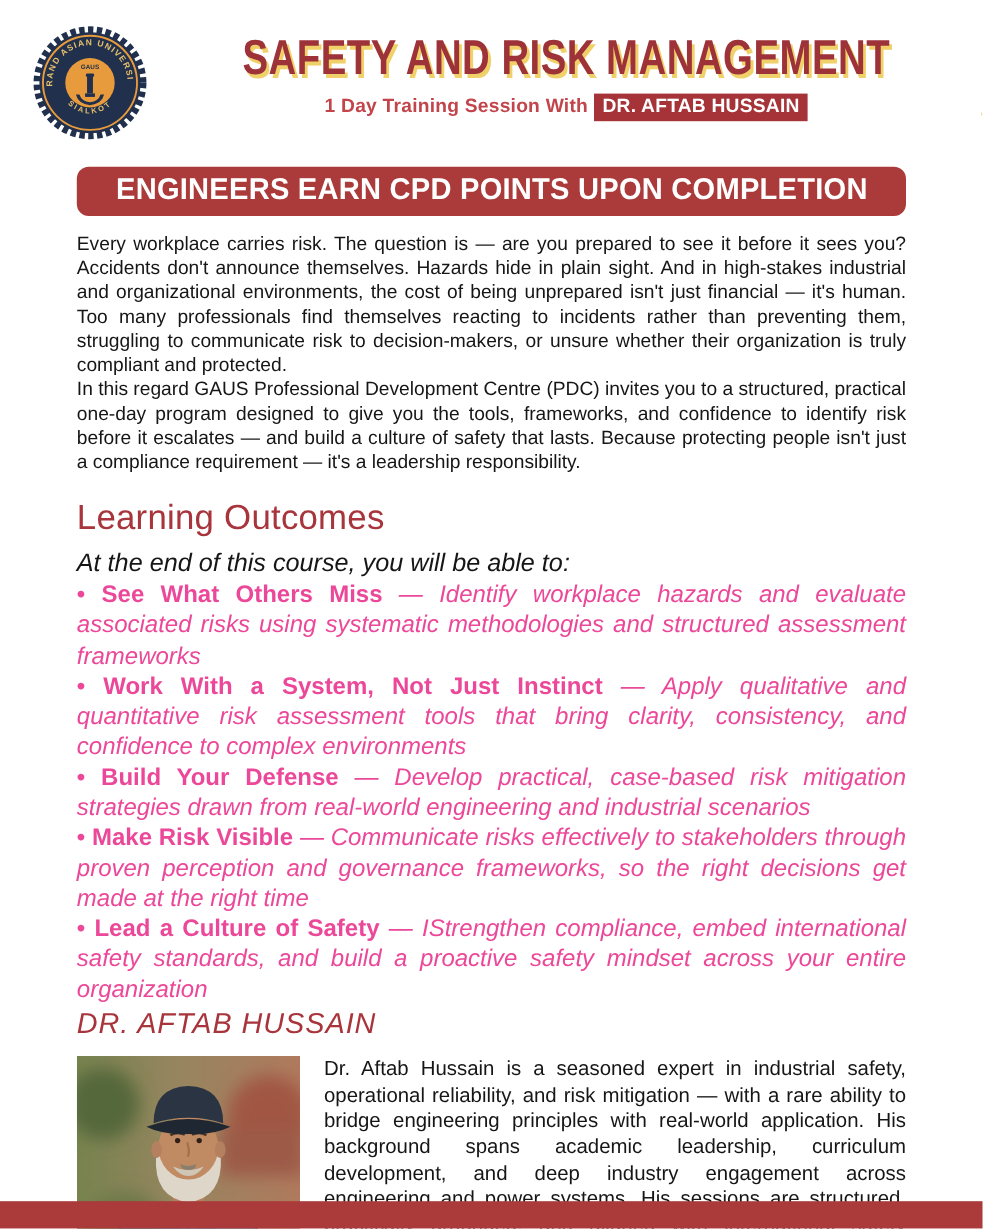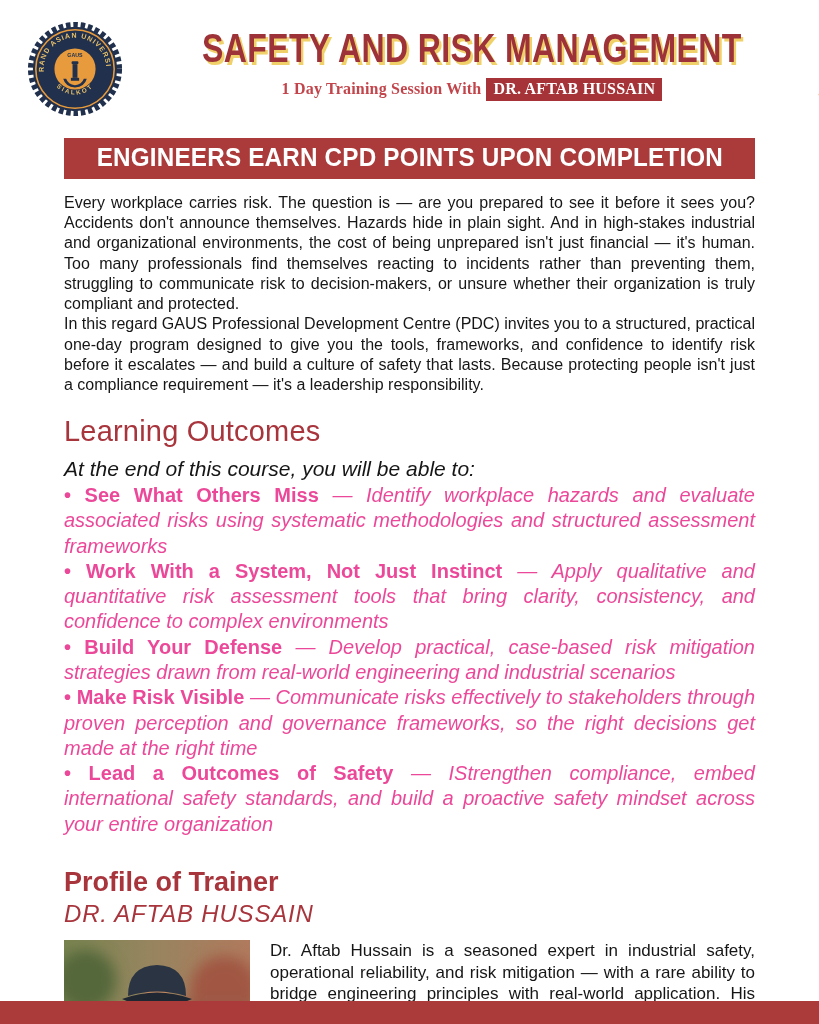--- a/index.html
+++ b/index.html
@@ -9,27 +9,27 @@
 
   
   .header { display:flex; align-items:flex-start; padding:20px 24px 0 26px; }
   .logo-left { width:100px; flex:0 0 100px; }
   .header-center { flex:1; text-align:center; padding-top:10px; }
   .logo-right { width:152px; flex:0 0 152px; padding-top:2px; }
 
   .title-line { display:inline-block; white-space:nowrap; transform:scaleX(0.78);
     font-weight:800; font-size:41px; line-height:0.92; letter-spacing:0.5px;
     color:#9d3238; text-shadow:3px 3px 0 #f0d169; font-family:"Liberation Sans", sans-serif; }
-  .subtitle { margin-top:10px; font-size:16px; color:#c2454b; font-weight:600; letter-spacing:0.2px;font-family:Liberation Serif, serif; }
+  .subtitle { margin-top:10px; font-size:16px; color:#c2454b; font-weight:600; letter-spacing:0.2px; }
   .subtitle-badge { display:inline-block; background:#a53338; color:#ffffff; font-weight:700;
     padding:2px 7px 3px 7px; margin-left:5px; }
 
   
   .banner { margin:12px 64px 0 64px; background:#ab3a3a; color:#ffffff; text-align:center;
-    font-weight:800; font-size:25px; letter-spacing:0.2px; padding:5px 0 7px 0; }
+    font-weight:800; font-size:25px; letter-spacing:0.2px; padding:5px 0 7px 0;border-radius:10px; }
   .banner-inner { display:inline-block; transform:scaleX(0.97); white-space:nowrap; }
 
   
   .content { margin:14px 64px 0 64px; }
   .para { font-size:16px; line-height:1.265; color:#161616; text-align:justify; }
 
   .section-heading { margin-top:20px; font-size:29px; font-weight:400; color:#a8343c; letter-spacing:0.2px; }
   .lo-intro { margin-top:8px; font-size:21px; line-height:1.265; font-style:italic; color:#161616; }
   .bullet { font-size:20px; line-height:1.265; color:#ec4899; text-align:justify; }
   .bullet .dot { font-weight:700; }
@@ -137,25 +137,24 @@
       <span class="lead">Build Your Defense</span>
       <span class="rest">— Develop practical, case-based risk mitigation strategies drawn from real-world engineering and industrial scenarios</span>
     </p>
     <p class="bullet">
       <span class="dot">• </span>
       <span class="lead">Make Risk Visible</span>
       <span class="rest">— Communicate risks effectively to stakeholders through proven perception and governance frameworks, so the right decisions get made at the right time</span>
     </p>
     <p class="bullet">
       <span class="dot">• </span>
-      <span class="lead">Lead a Outcomes of Safety</span>
+      <span class="lead">Lead a Culture of Safety</span>
       <span class="rest">— IStrengthen compliance, embed international safety standards, and build a proactive safety mindset across your entire organization</span>
     </p>
 
-    <h2 class="trainer-heading">Profile of Trainer</h2>
     <div class="trainer-name">DR. AFTAB HUSSAIN</div>
 
     <div class="trainer-row">
       <div class="trainer-photo">
         <svg width="186" height="192" viewBox="0 0 186 192">
           <defs>
             <linearGradient id="bgg" x1="0" y1="0" x2="1" y2="0">
               <stop offset="0" stop-color="#77834f"></stop>
               <stop offset="0.45" stop-color="#96855f"></stop>
               <stop offset="1" stop-color="#b07a5e"></stop>

